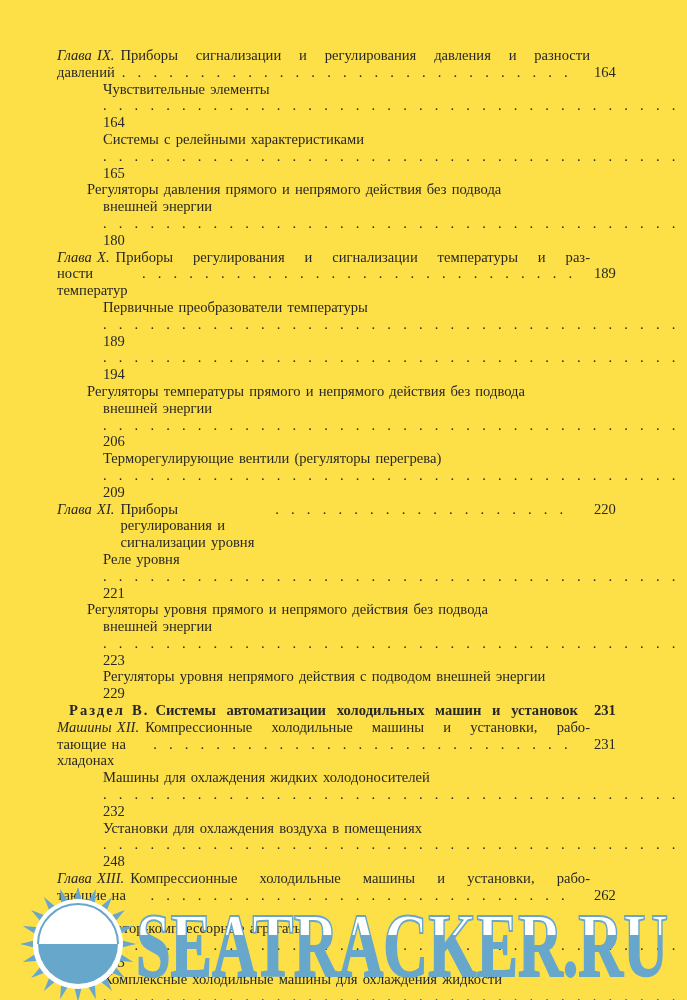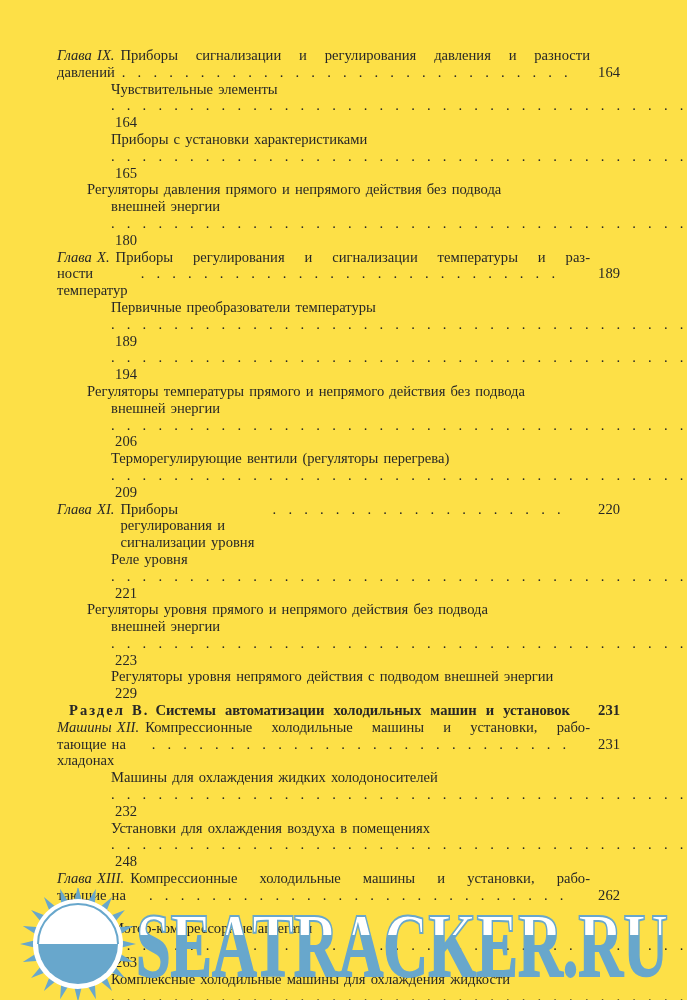--- a/index.html
+++ b/index.html
@@ -51,23 +51,23 @@
     margin-left:7px;
     margin-right:2px;
     min-width:8px;
   }
   .dots::after{
     content:". . . . . . . . . . . . . . . . . . . . . . . . . . . . . . . . . . . . . . . .";
     letter-spacing:3.5px;
   }
   .pageno{
     flex:0 0 auto;
-    margin-left:24px;
+    margin-left:16px;
     min-width:26px;
-    text-align:right;
+    text-align:left;
   }
   .watermark{
     position:absolute;
     left:20px;top:888px;
     width:655px;height:112px;
   }
 </style>
 </head>
 <body>
 
@@ -86,21 +86,21 @@
       <span class="pageno">164</span>
     </div>
       <div class="row indent">
 
       <span class="entry-text">Чувствительные элементы</span>
       <span class="dots"></span>
       <span class="pageno">164</span>
     </div>
       <div class="row indent">
 
-      <span class="entry-text">Приборы с установки характеристиками</span>
+      <span class="entry-text">Системы с релейными характеристиками</span>
       <span class="dots"></span>
       <span class="pageno">165</span>
     </div>
       <div class="row indent fillpad">
 
       <span class="entry-text grow">Регуляторы давления прямого и непрямого действия без подвода</span>
 
     </div>
       <div class="row indent">
 

